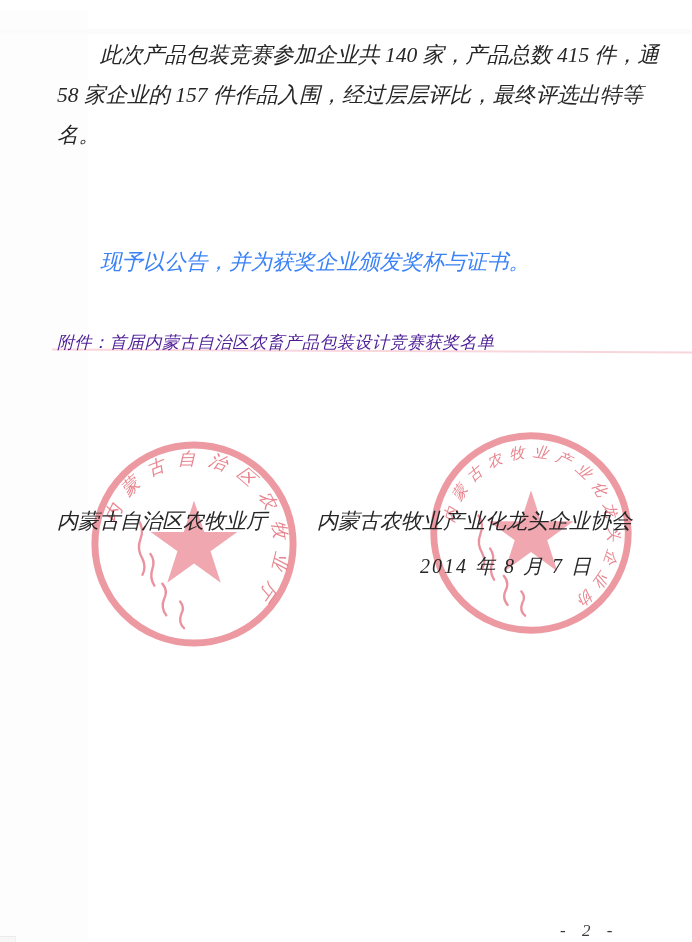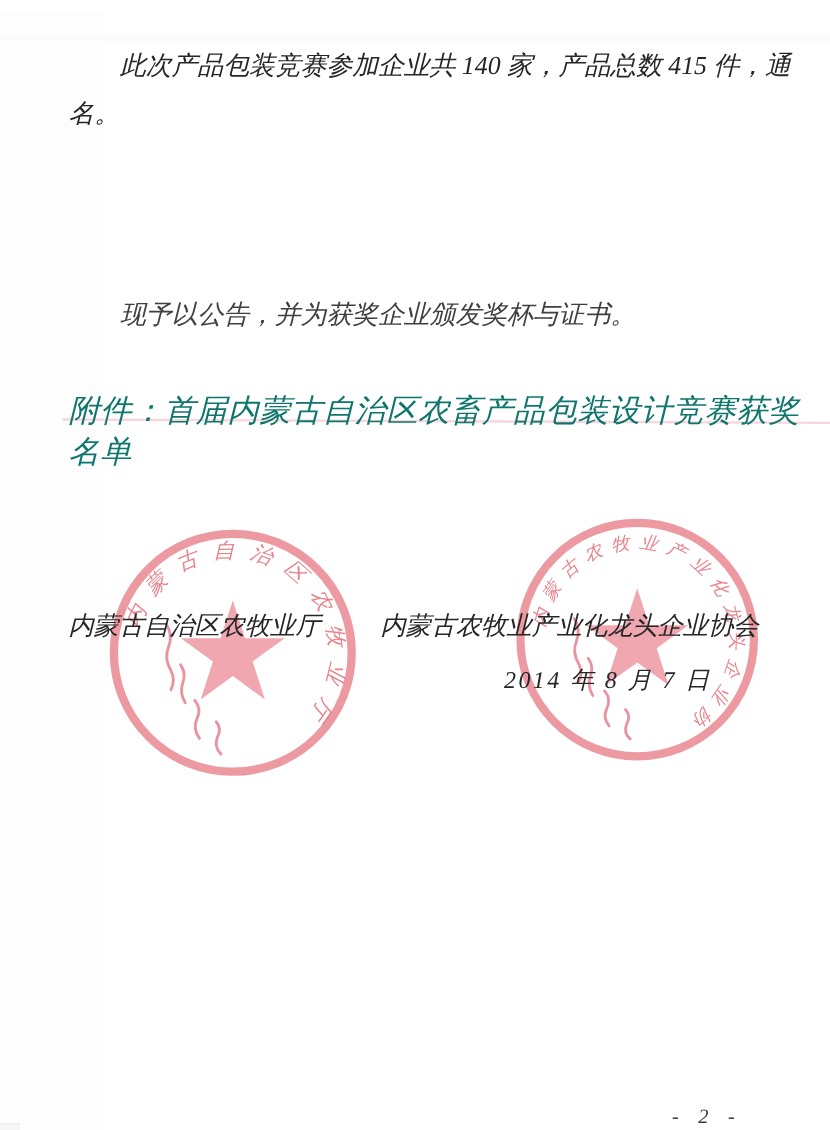--- a/index.html
+++ b/index.html
@@ -18,27 +18,27 @@
   .body-text {
     position:absolute; left:57px; top:24px; width:581px;
     font-size:21.5px; line-height:40px; color:#262626; z-index:2;
   }
   .jline { text-align:justify; text-align-last:justify; white-space:nowrap; }
   .jline.indent { padding-left:43px; }
   .lastline { text-align:left; }
 
   .para2 {
     position:absolute; left:57px; top:231px; width:581px;
-    font-size:21.5px; line-height:40px; color:#404040; z-index:2;
+    font-size:21.5px; line-height:40px; color:#3b82f6; z-index:2;
   }
   .para2 .inner { padding-left:43px; }
 
   .attach {
     position:absolute; left:57px; top:315px; width:610px;
-    font-size:26px; line-height:34px; color:#0f766e; z-index:2;
+    font-size:17px; line-height:34px; color:#4c1d95; z-index:2;
     letter-spacing:0.5px;
   }
   .scan-line {
     position:absolute; left:52px; top:339px; width:640px; height:2px;
     background:#f6ccd3; transform:rotate(0.25deg); z-index:1; opacity:.8;
   }
 
   .seal { position:absolute; z-index:1; opacity:.85; }
   .seal-left  { left:85px;  top:424px; width:218px; height:218px; }
   .seal-right { left:424px; top:415px; width:214px; height:214px; }
@@ -72,20 +72,21 @@
 </head>
 <body>
 
 <div class="page">
 
   <div class="left-tint"></div>
   <div class="top-band"></div>
 
   <div class="body-text">
     <div class="jline indent">此次产品包装竞赛参加企业共 140 家，产品总数 415 件，通</div>
+    <div class="jline">58 家企业的 157 件作品入围，经过层层评比，最终评选出特等</div>
     <div class="lastline">名。</div>
   </div>
 
   <div class="para2">
     <div class="inner">现予以公告，并为获奖企业颁发奖杯与证书。</div>
   </div>
 
   <div class="scan-line"></div>
 
   <div class="attach">附件：首届内蒙古自治区农畜产品包装设计竞赛获奖名单</div>

